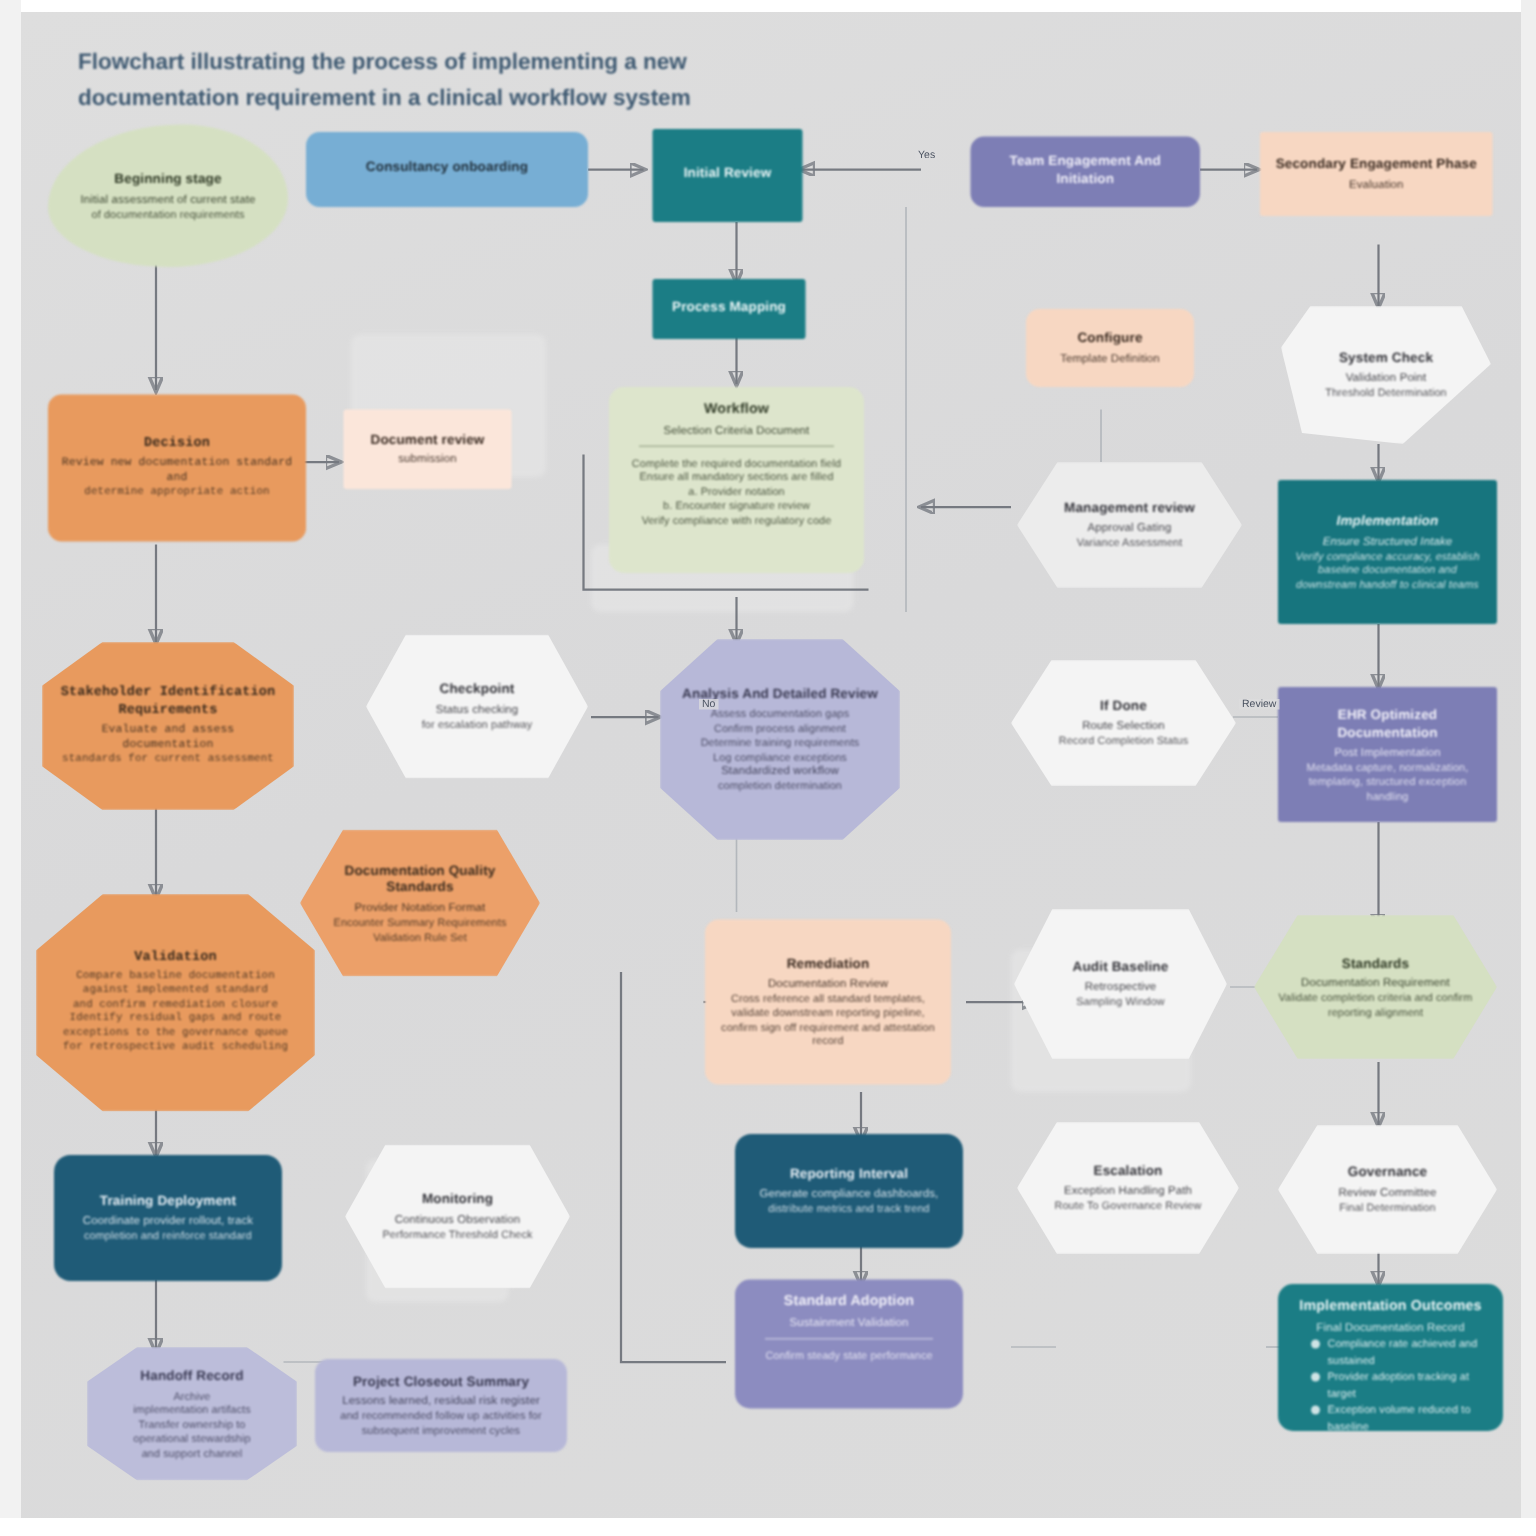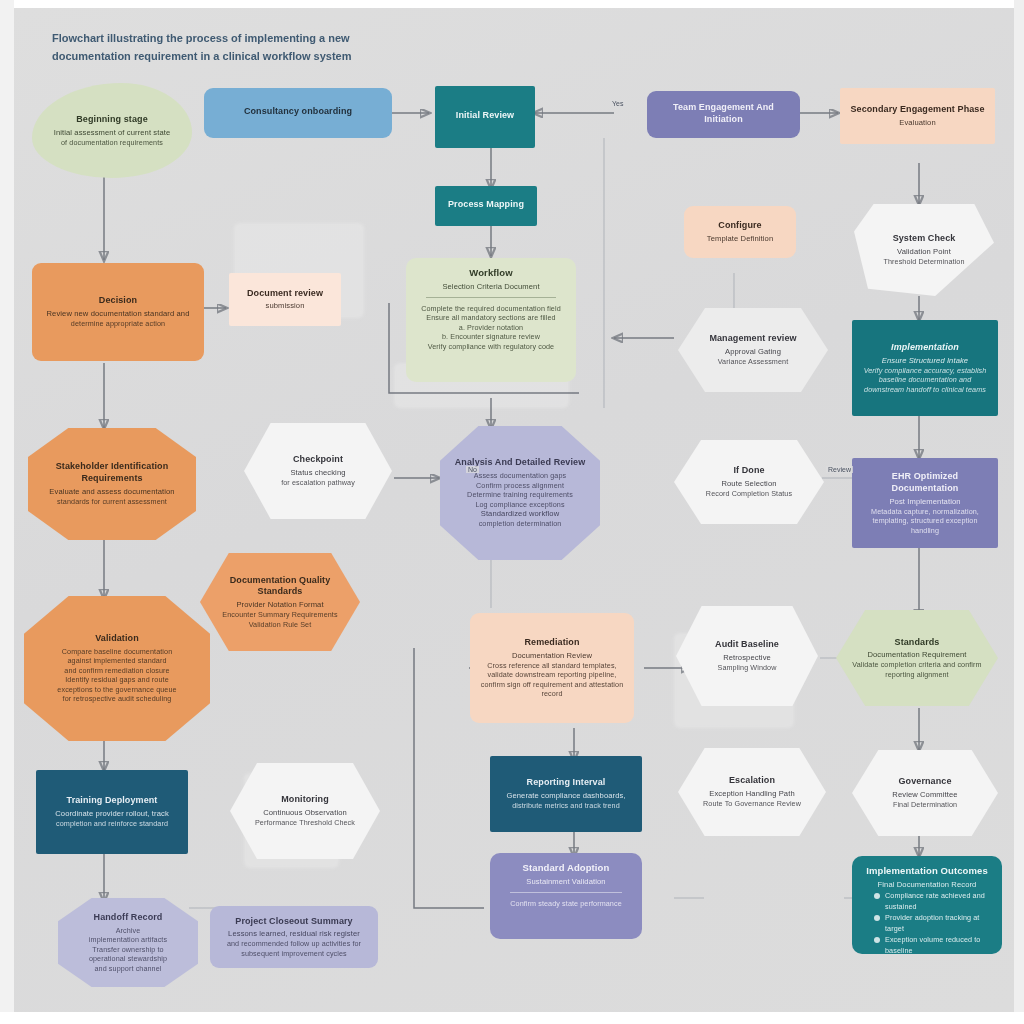--- a/index.html
+++ b/index.html
@@ -46,27 +46,27 @@
   .node .b{display:block;font-size:7.2px;opacity:.85;}
 
   .rrect{border-radius:9px;}
   .rect{border-radius:2px;}
   .oct{clip-path:polygon(24% 0,76% 0,100% 26%,100% 74%,76% 100%,24% 100%,0 74%,0 26%);}
   .hex{clip-path:polygon(18% 0,82% 0,100% 50%,82% 100%,18% 100%,0 50%);}
   .pent{clip-path:polygon(14% 0,86% 0,100% 42%,58% 100%,10% 92%,0 30%);}
 
   .teal{background:#1b7d85;color:#ecf6f7;}
   .teal2{background:#17757e;color:#eaf5f6;font-style:italic;}
-  .navy{background:#1f5b77;color:#e6eef4;}
+  .navy{background:#1f5b77;color:#e6eef4;border-radius:11px;}
   .blue{background:#77aed4;color:#22313d;}
   .purple{background:#7d7eb5;color:#f0eff8;}
   .purple2{background:#8c8cc0;color:#f2f1f9;}
   .lav{background:#b7b8d8;color:#3a3a52;}
   .lav2{background:#bcbdda;color:#3b3b55;}
-  .orange{background:#e89a5e;color:#3a2a1c;}
+  .orange{background:#e89a5e;color:#3a2a1c;font-family:Liberation Mono, monospace;}
   .orange2{background:#eca069;color:#3b2b1d;}
   .peach{background:#f7d7c2;color:#3a2a20;}
   .peach2{background:#fbe6da;color:#3a2b22;}
   .green{background:#d5e0c2;color:#303a26;}
   .green2{background:#dde5cc;color:#323c28;}
   .white{background:#f4f4f4;color:#34343a;}
   .white2{background:#ececec;color:#35353c;}
 
   .card{
     border-radius:10px;
@@ -87,21 +87,21 @@
   }
   .bullets .li:before{
     content:"";position:absolute;left:0;top:3px;
     width:6px;height:6px;border-radius:50%;
     background:rgba(255,255,255,.85);
   }
 
   
   #title{
     position:absolute;left:38px;top:22px;width:420px;
-    font-size:11px;line-height:1.62;color:#3f5a72;
+    font-size:15px;line-height:1.62;color:#3f5a72;
     filter:blur(0.6px);font-weight:600;
   }
 
   
   svg#wires{position:absolute;left:0;top:0;width:1000px;height:1004px;pointer-events:none;}
   svg#wires path,svg#wires line{stroke:#5a5f68;stroke-width:1.5;fill:none;opacity:.78;}
   svg#wires .thin{stroke:#9aa0a8;stroke-width:1.1;opacity:.6;}
   .edge-label{
     position:absolute;font-size:7px;color:#4a5260;
     background:rgba(220,220,222,.75);padding:0 2px;filter:blur(.5px);

